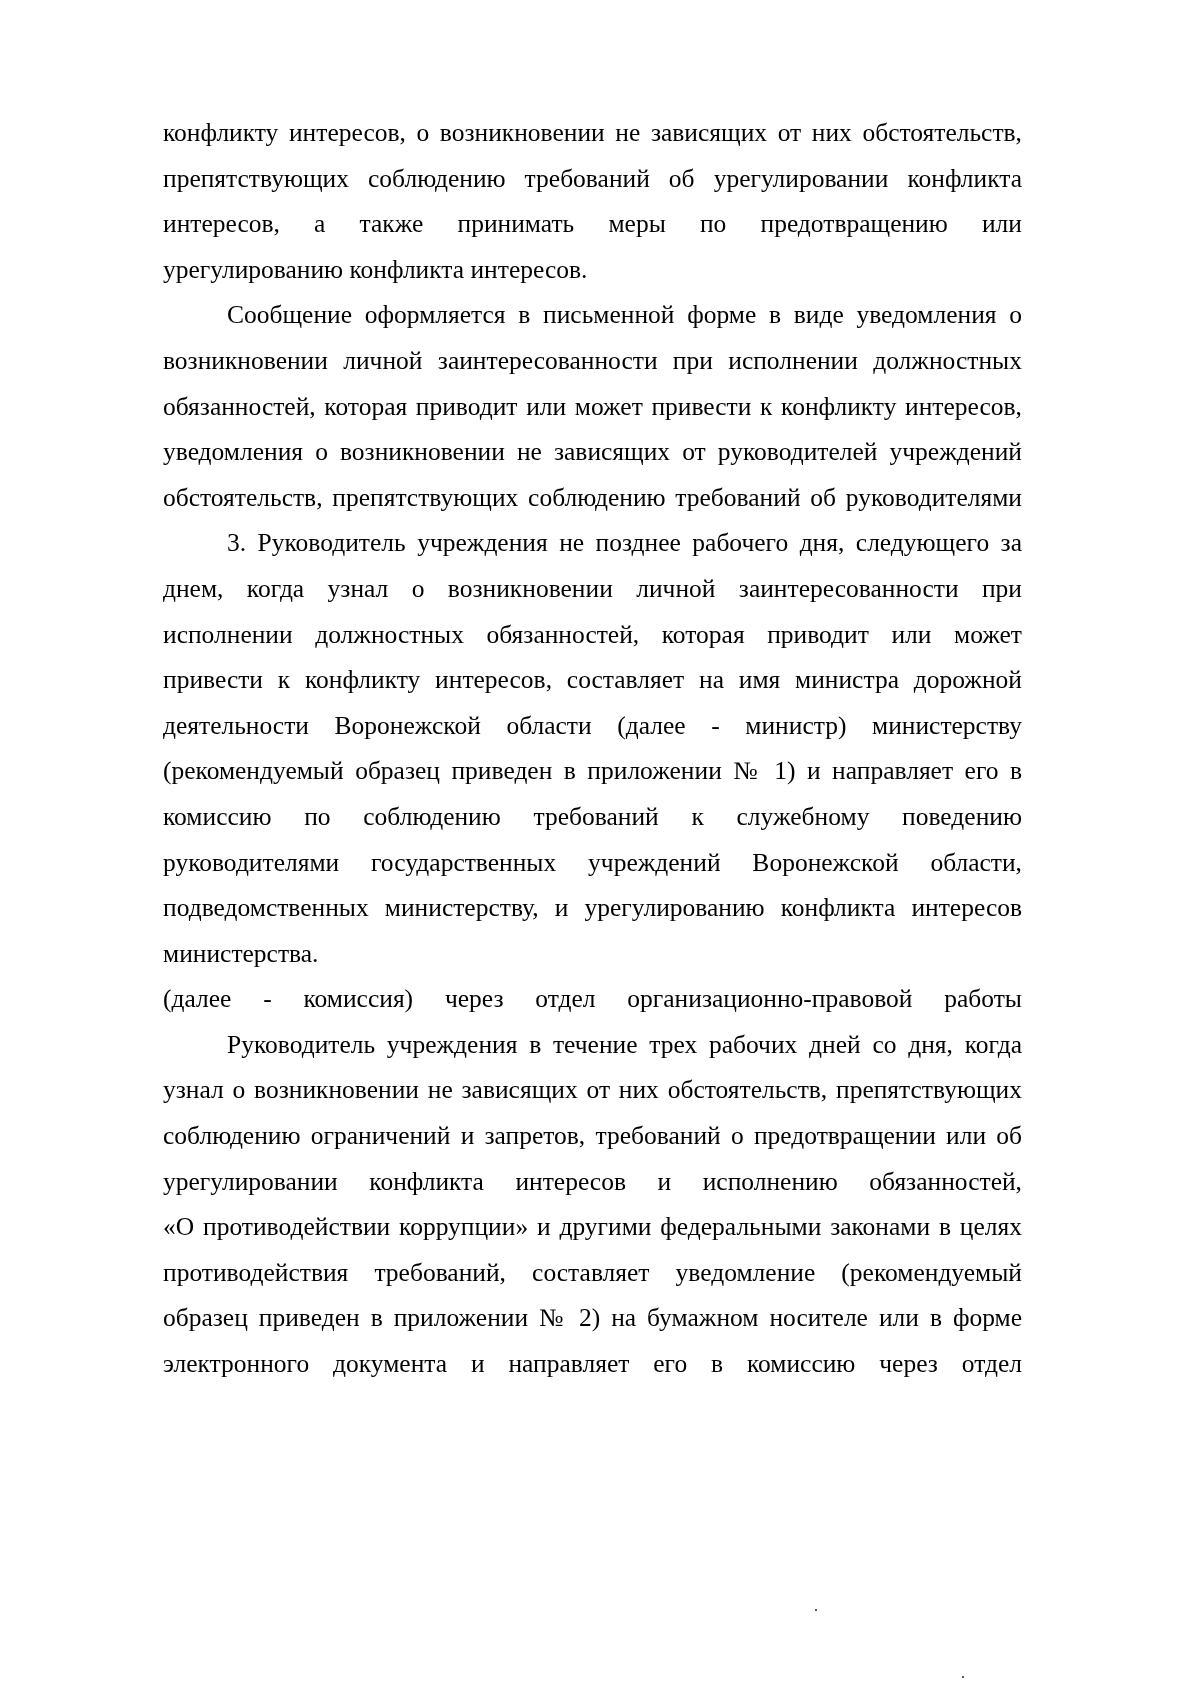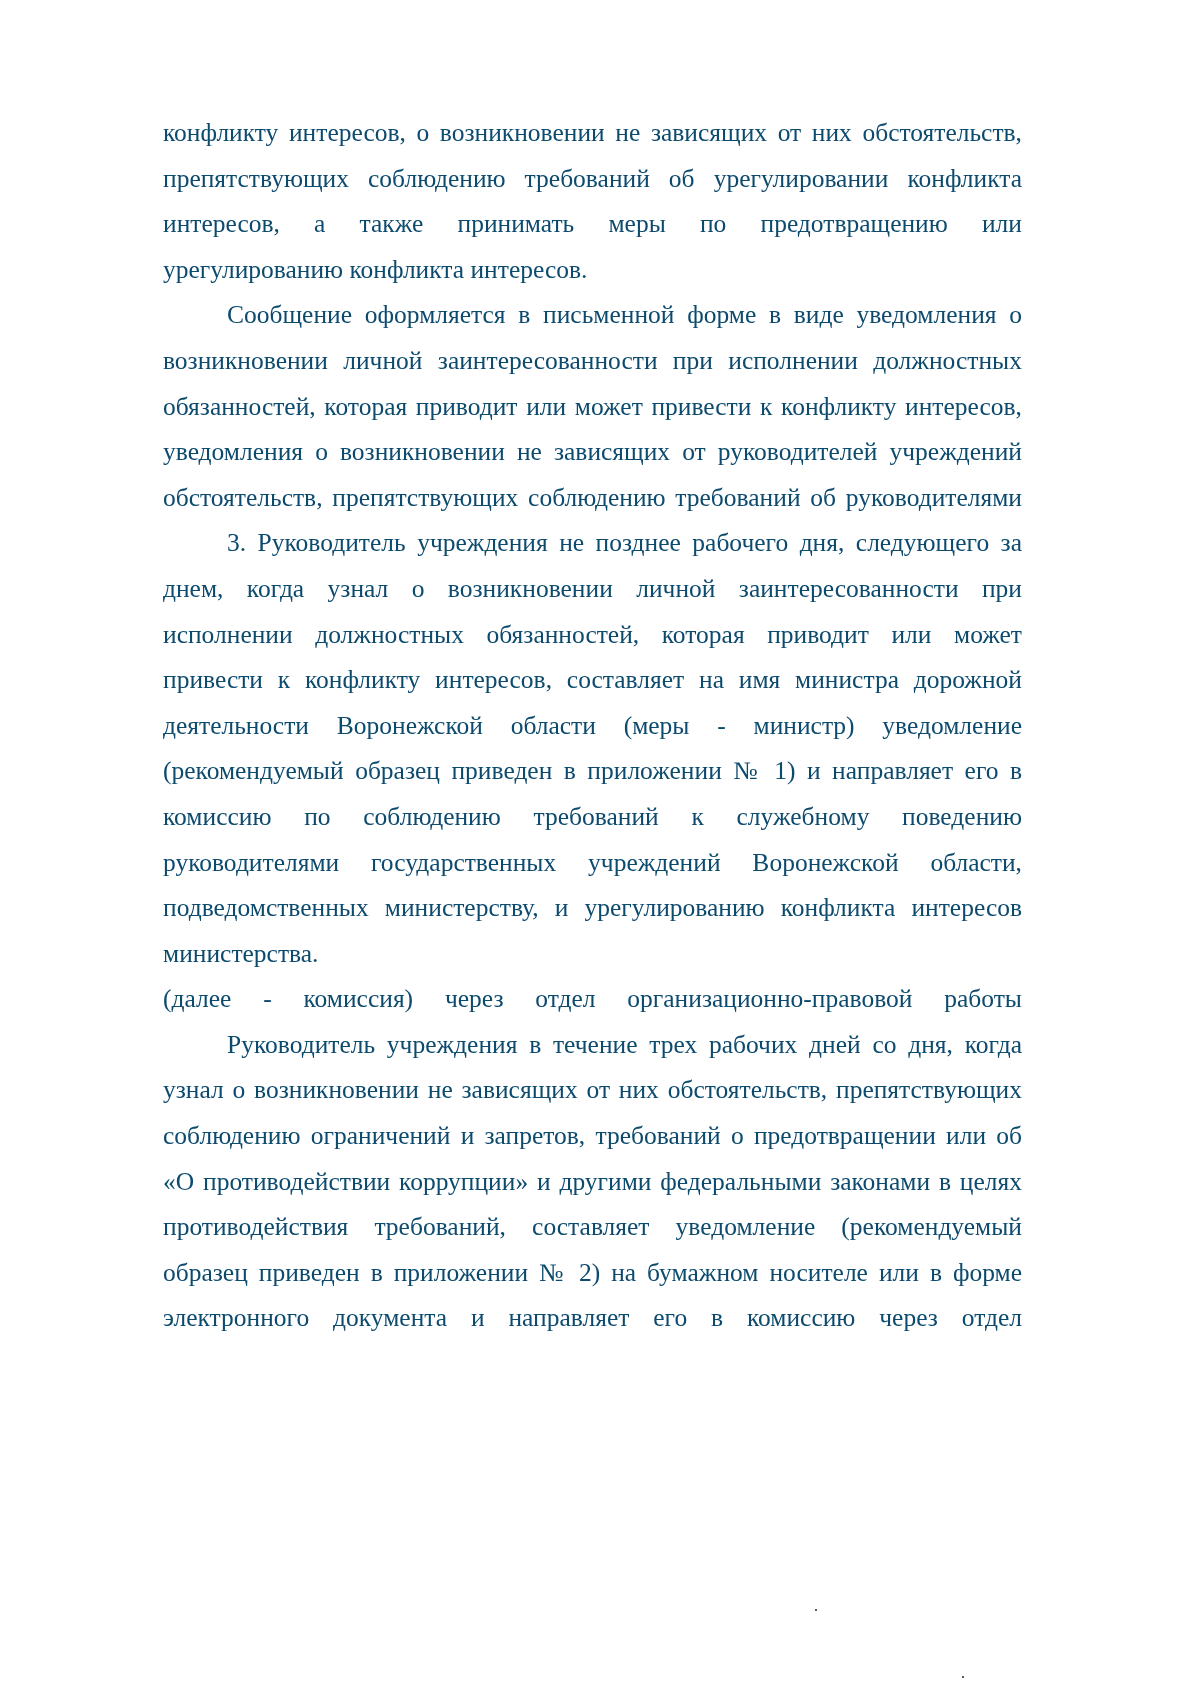--- a/index.html
+++ b/index.html
@@ -21,21 +21,21 @@
       height: 1702px;
       background: #ffffff;
     }
     .text-block {
       position: absolute;
       left: 163px;
       top: 110px;
       width: 859px;
       font-family: "Liberation Serif", "DejaVu Serif", serif;
       font-size: 25.5px;
-      color: #0c4a6e;
+      color: #000000;
     }
     .line {
       height: 45.6px;
       line-height: 45.6px;
       white-space: nowrap;
       text-align: justify;
       text-align-last: justify;
       overflow: visible;
     }
     .line.last {
@@ -72,33 +72,34 @@
       <div class="line">обязанностей, которая приводит или может привести к конфликту интересов,</div>
       <div class="line">уведомления о возникновении не зависящих от руководителей учреждений</div>
       <div class="line">обстоятельств, препятствующих соблюдению требований об руководителями</div>
     </div>
 
     <div>
       <div class="line indent">3. Руководитель учреждения не позднее рабочего дня, следующего за</div>
       <div class="line">днем, когда узнал о возникновении личной заинтересованности при</div>
       <div class="line">исполнении должностных обязанностей, которая приводит или может</div>
       <div class="line">привести к конфликту интересов, составляет на имя министра дорожной</div>
-      <div class="line">деятельности Воронежской области (меры - министр) уведомление</div>
+      <div class="line">деятельности Воронежской области (далее - министр) министерству</div>
       <div class="line">(рекомендуемый образец приведен в приложении № 1) и направляет его в</div>
       <div class="line">комиссию по соблюдению требований к служебному поведению</div>
       <div class="line">руководителями государственных учреждений Воронежской области,</div>
       <div class="line">подведомственных министерству, и урегулированию конфликта интересов</div>
       <div class="line last">министерства.</div>
       <div class="line">(далее - комиссия) через отдел организационно-правовой работы</div>
     </div>
 
     <div>
       <div class="line indent">Руководитель учреждения в течение трех рабочих дней со дня, когда</div>
       <div class="line">узнал о возникновении не зависящих от них обстоятельств, препятствующих</div>
       <div class="line">соблюдению ограничений и запретов, требований о предотвращении или об</div>
+      <div class="line">урегулировании конфликта интересов и исполнению обязанностей,</div>
       <div class="line">«О противодействии коррупции» и другими федеральными законами в целях</div>
       <div class="line">противодействия требований, составляет уведомление (рекомендуемый</div>
       <div class="line">образец приведен в приложении № 2) на бумажном носителе или в форме</div>
       <div class="line">электронного документа и направляет его в комиссию через отдел</div>
     </div>
 
   </div>
 
   <span class="speck" style="left:815px; top:1609px;"></span>
   <span class="speck" style="left:962px; top:1676px;"></span>

